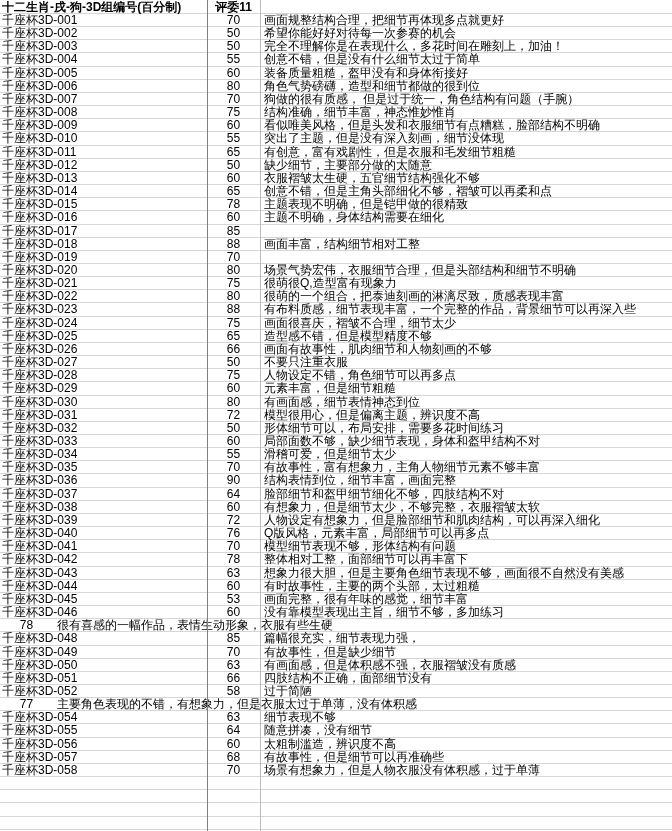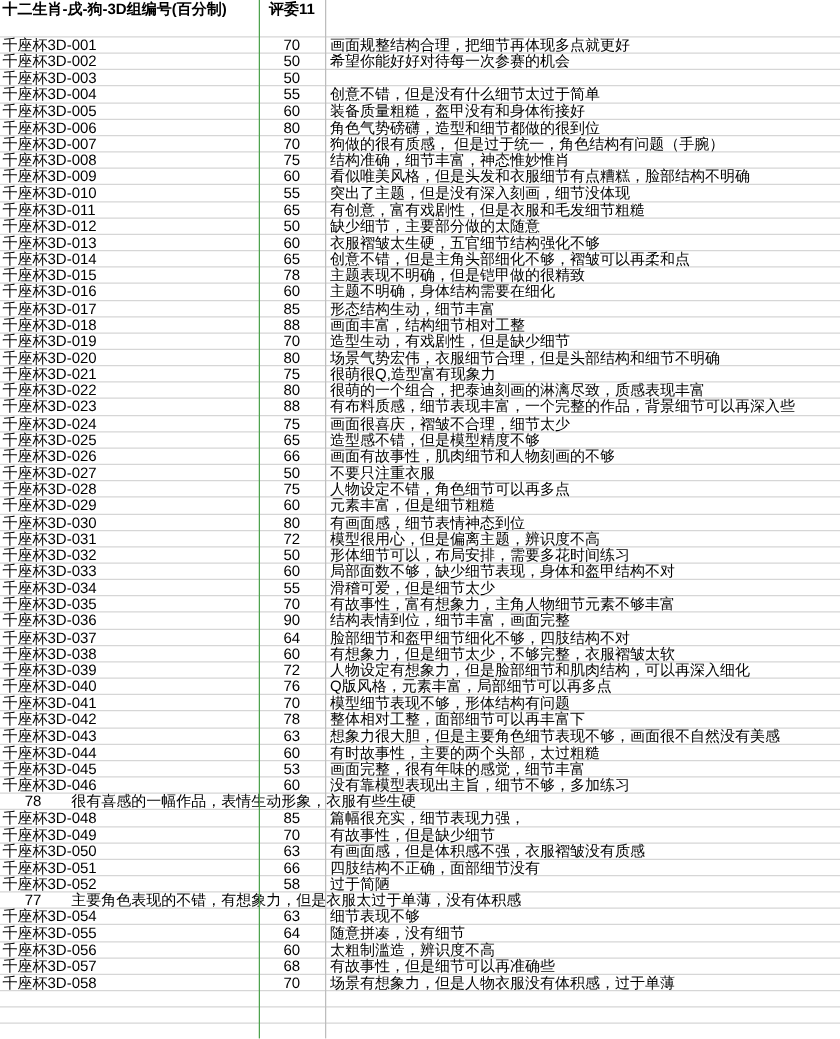--- a/index.html
+++ b/index.html
@@ -13,22 +13,23 @@
     --grid:#d6d6d6;--green:#4ea24e;--gray:#bdbdbd;
   }
   .row{
     display:flex;
     height:13.17px;line-height:13.4px;
     border-bottom:1px solid var(--grid);
     box-sizing:border-box;
     white-space:nowrap;
   }
   .header-row{
-    height:30px;line-height:14px;
+    height:14px;line-height:14px;
     font-weight:bold;
+    align-items:center;
   }
   .cell-id{
     width:207px;flex:0 0 207px;
     padding-left:2px;
     overflow:visible;
     box-sizing:border-box;
   }
   .cell-score{
     width:53px;flex:0 0 53px;
     text-align:center;
@@ -62,20 +63,21 @@
         <div class="cell-comment">画面规整结构合理，把细节再体现多点就更好</div>
       </div>
       <div class="row">
         <div class="cell-id">千座杯3D-002</div>
         <div class="cell-score">50</div>
         <div class="cell-comment">希望你能好好对待每一次参赛的机会</div>
       </div>
       <div class="row">
         <div class="cell-id">千座杯3D-003</div>
         <div class="cell-score">50</div>
+        <div class="cell-comment">完全不理解你是在表现什么，多花时间在雕刻上，加油！</div>
       </div>
       <div class="row">
         <div class="cell-id">千座杯3D-004</div>
         <div class="cell-score">55</div>
         <div class="cell-comment">创意不错，但是没有什么细节太过于简单</div>
       </div>
       <div class="row">
         <div class="cell-id">千座杯3D-005</div>
         <div class="cell-score">60</div>
         <div class="cell-comment">装备质量粗糙，盔甲没有和身体衔接好</div>
@@ -131,31 +133,29 @@
         <div class="cell-comment">主题表现不明确，但是铠甲做的很精致</div>
       </div>
       <div class="row">
         <div class="cell-id">千座杯3D-016</div>
         <div class="cell-score">60</div>
         <div class="cell-comment">主题不明确，身体结构需要在细化</div>
       </div>
       <div class="row">
         <div class="cell-id">千座杯3D-017</div>
         <div class="cell-score">85</div>
-        <div class="cell-comment">形态结构生动，细节丰富</div>
       </div>
       <div class="row">
         <div class="cell-id">千座杯3D-018</div>
         <div class="cell-score">88</div>
         <div class="cell-comment">画面丰富，结构细节相对工整</div>
       </div>
       <div class="row">
         <div class="cell-id">千座杯3D-019</div>
         <div class="cell-score">70</div>
-        <div class="cell-comment">造型生动，有戏剧性，但是缺少细节</div>
       </div>
       <div class="row">
         <div class="cell-id">千座杯3D-020</div>
         <div class="cell-score">80</div>
         <div class="cell-comment">场景气势宏伟，衣服细节合理，但是头部结构和细节不明确</div>
       </div>
       <div class="row">
         <div class="cell-id">千座杯3D-021</div>
         <div class="cell-score">75</div>
         <div class="cell-comment">很萌很Q,造型富有现象力</div>

